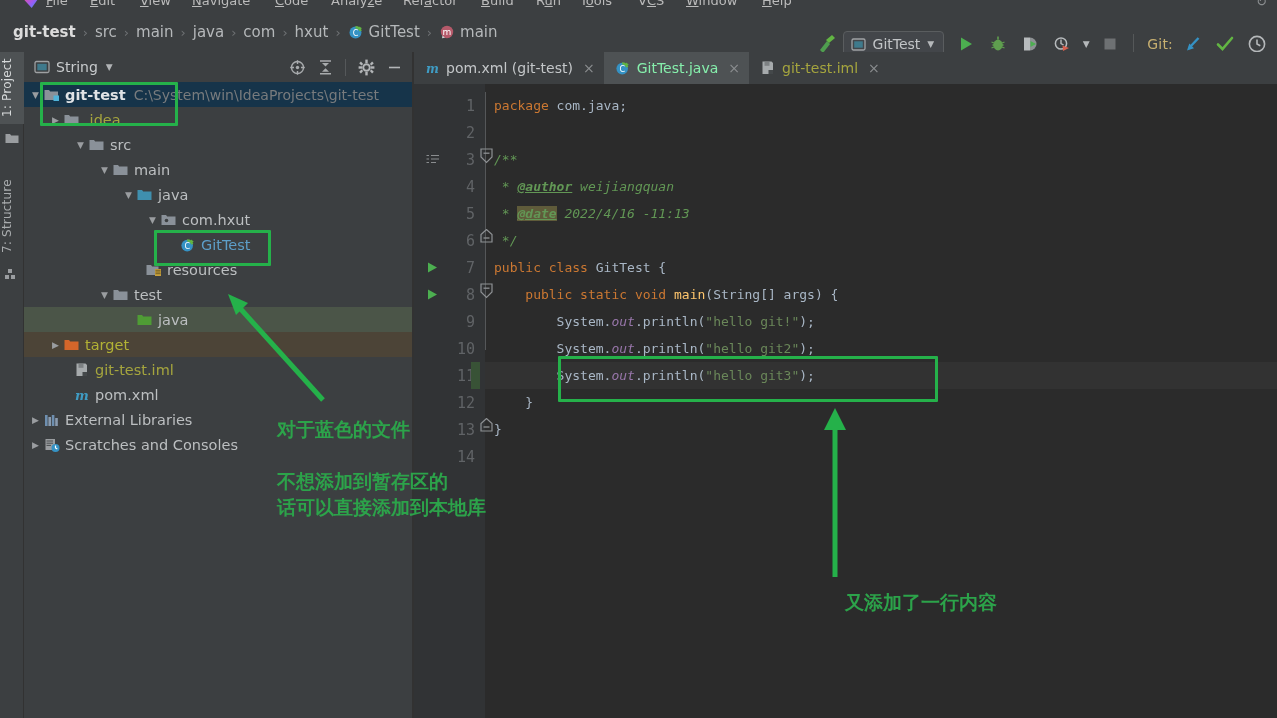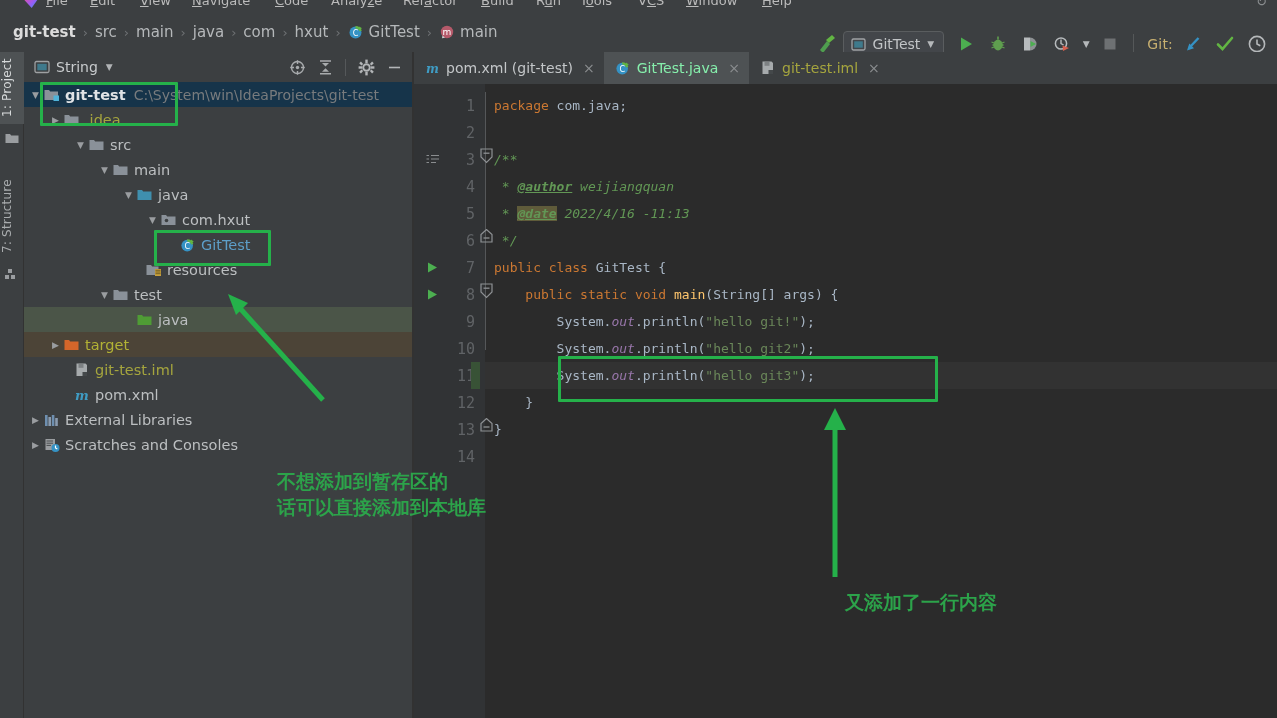--- a/index.html
+++ b/index.html
@@ -750,20 +750,21 @@
     </svg>
   </div>
 
   <div class="anno" style="left:818px; top:405px; width:40px; height:175px;">
     <svg width="40" height="175" viewBox="0 0 40 175">
       <line x1="17" y1="172" x2="17" y2="22" stroke="#25b14a" stroke-width="5"></line>
       <path d="M17 3 L28 25 L6 25 Z" fill="#25b14a"></path>
     </svg>
   </div>
 
+  <div class="anno anno-text" style="left:277px; top:415px;">对于蓝色的文件</div>
 
   <div class="anno anno-text" style="left:277px; top:467px;">不想添加到暂存区的</div>
 
   <div class="anno anno-text" style="left:277px; top:493px;">话可以直接添加到本地库</div>
 
   <div class="anno anno-text" style="left:845px; top:588px;">又添加了一行内容</div>
 
 </div>
 
 </body></html>

